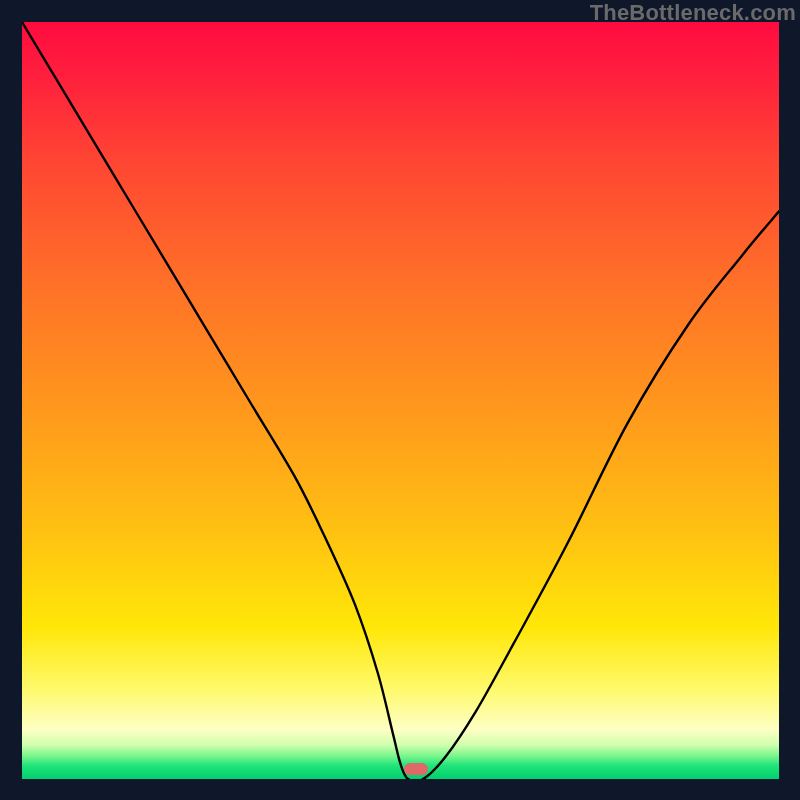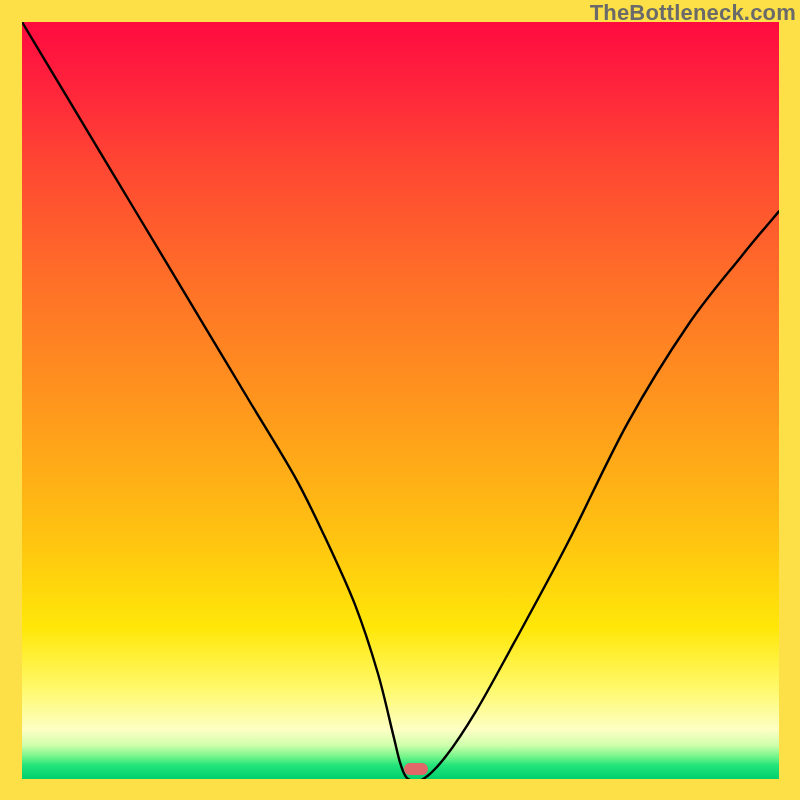--- a/index.html
+++ b/index.html
@@ -7,21 +7,21 @@
     padding: 0;
     width: 800px;
     height: 800px;
     background: #000;
     overflow: hidden;
   }
   .stage {
     position: relative;
     width: 800px;
     height: 800px;
-    background: #fde047;
+    background: #0f172a;
   }
   .plot {
     position: absolute;
     left: 22px;
     top: 22px;
     width: 757px;
     height: 757px;
     background: linear-gradient(to bottom,
       #ff0b3f 0%,
       #ff1f3d 7%,

